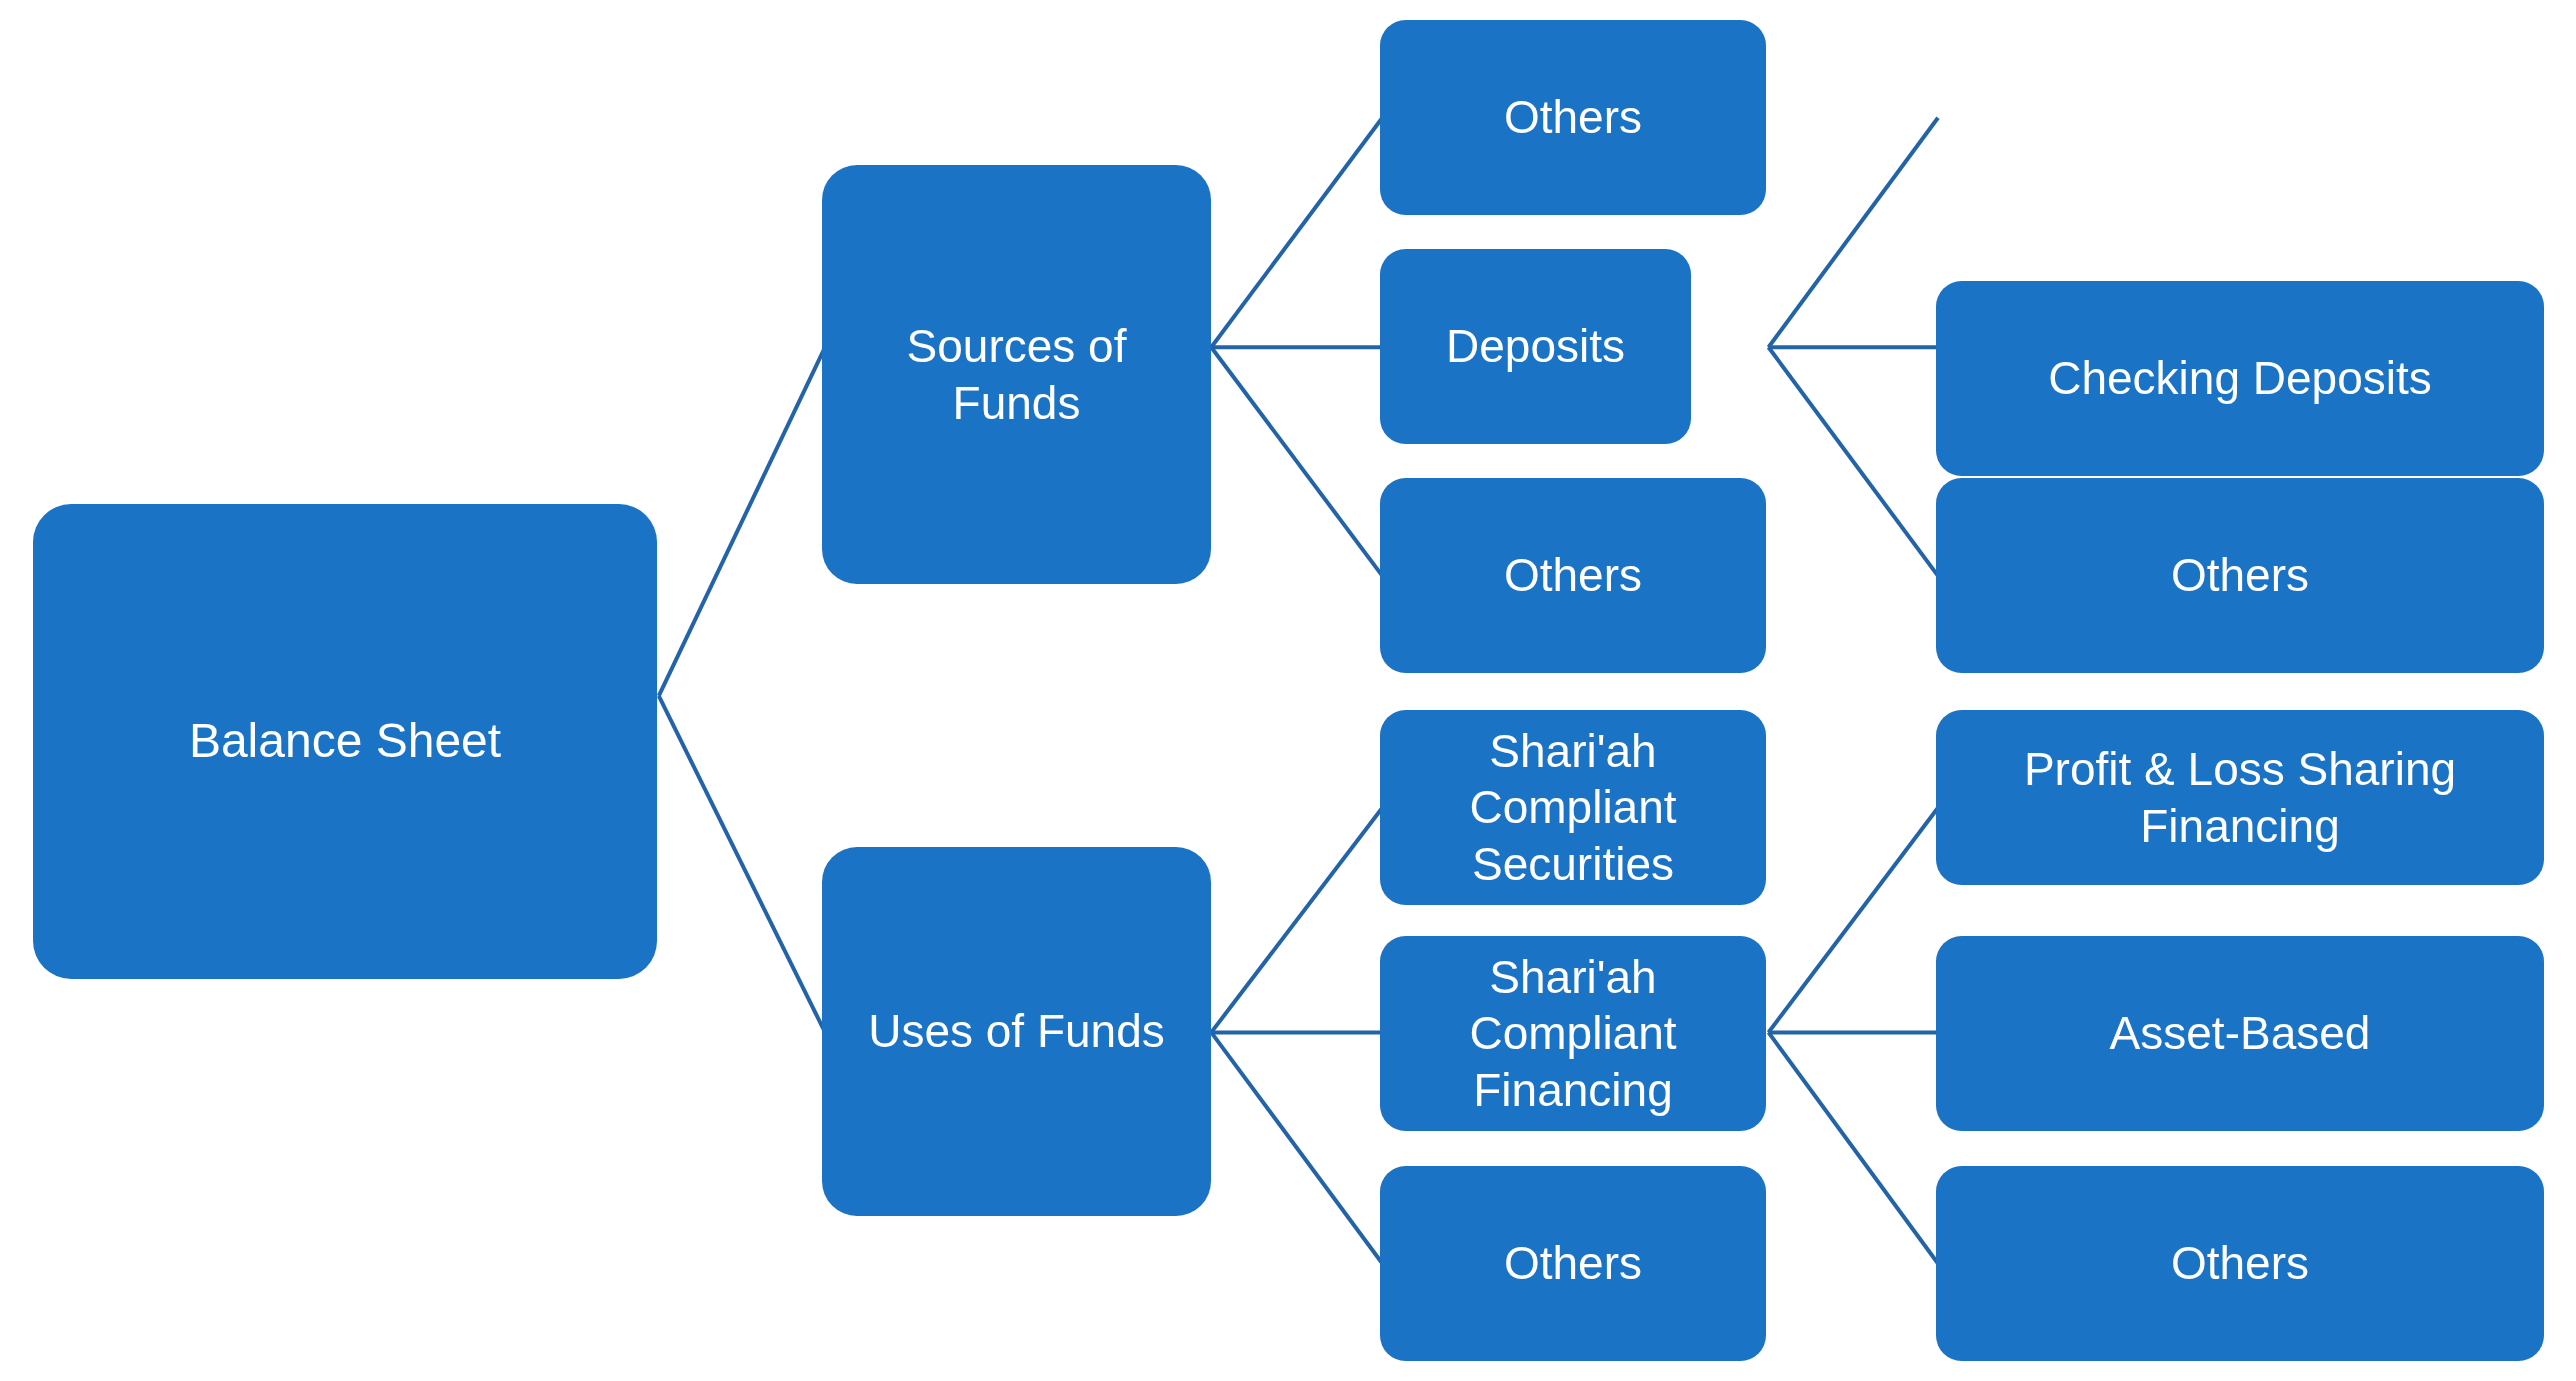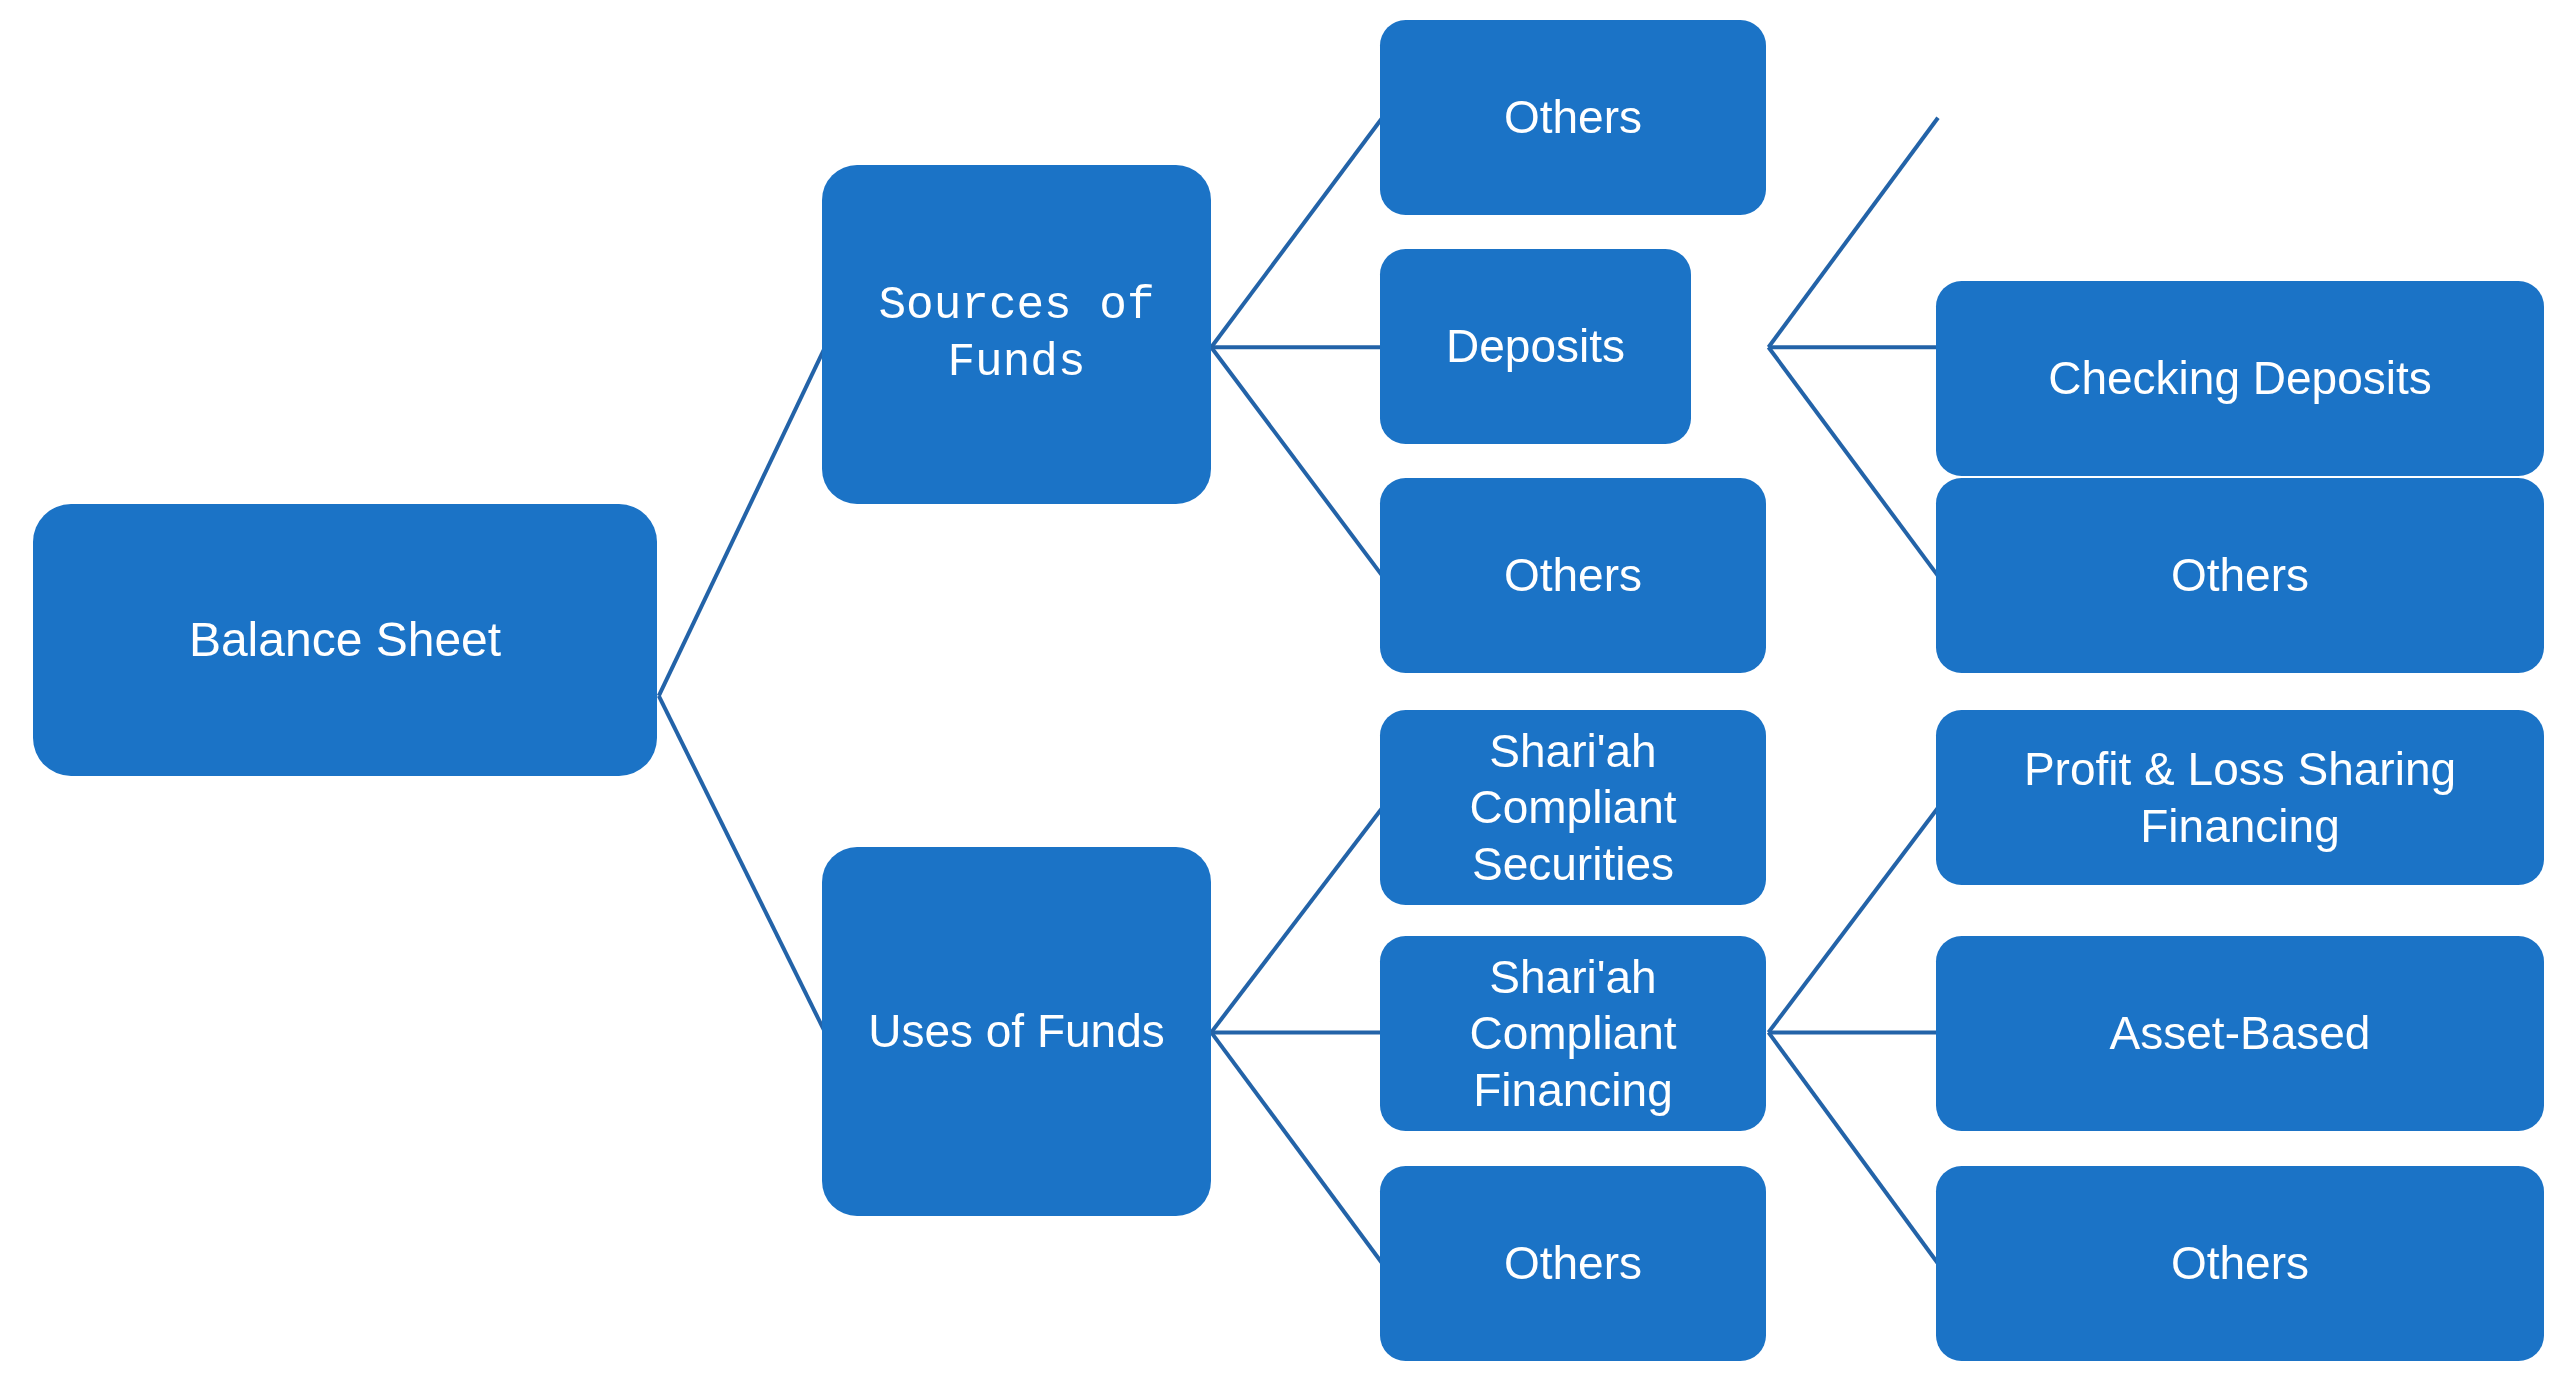--- a/index.html
+++ b/index.html
@@ -60,25 +60,25 @@
       <line x1="2212" y1="434" x2="2424" y2="720"></line>
       <line x1="1515" y1="1291" x2="1729" y2="1010"></line>
       <line x1="1515" y1="1291" x2="1729" y2="1291"></line>
       <line x1="1515" y1="1291" x2="1729" y2="1580"></line>
       <line x1="2212" y1="1291" x2="2424" y2="1010"></line>
       <line x1="2212" y1="1291" x2="2424" y2="1291"></line>
       <line x1="2212" y1="1291" x2="2424" y2="1580"></line>
     </g>
   </svg>
 
-  <div class="node node-root" style="left:33px; top:504px; width:624px; height:272px;">
+  <div class="node node-root" style="left:33px; top:504px; width:624px; height:475px;">
     <span>Balance Sheet</span>
   </div>
 
-  <div class="node node-level2" style="left:822px; top:165px; width:389px; height:339px;font-family:Liberation Mono, monospace;">
+  <div class="node node-level2" style="left:822px; top:165px; width:389px; height:419px;">
     <span>Sources of Funds</span>
   </div>
   <div class="node node-level2" style="left:822px; top:847px; width:389px; height:369px;">
     <span>Uses of Funds</span>
   </div>
 
   <div class="node node-small" style="left:1380px; top:20px; width:386px; height:195px;">
     <span>Others</span>
   </div>
   <div class="node node-small" style="left:1380px; top:249px; width:311px; height:195px;">

